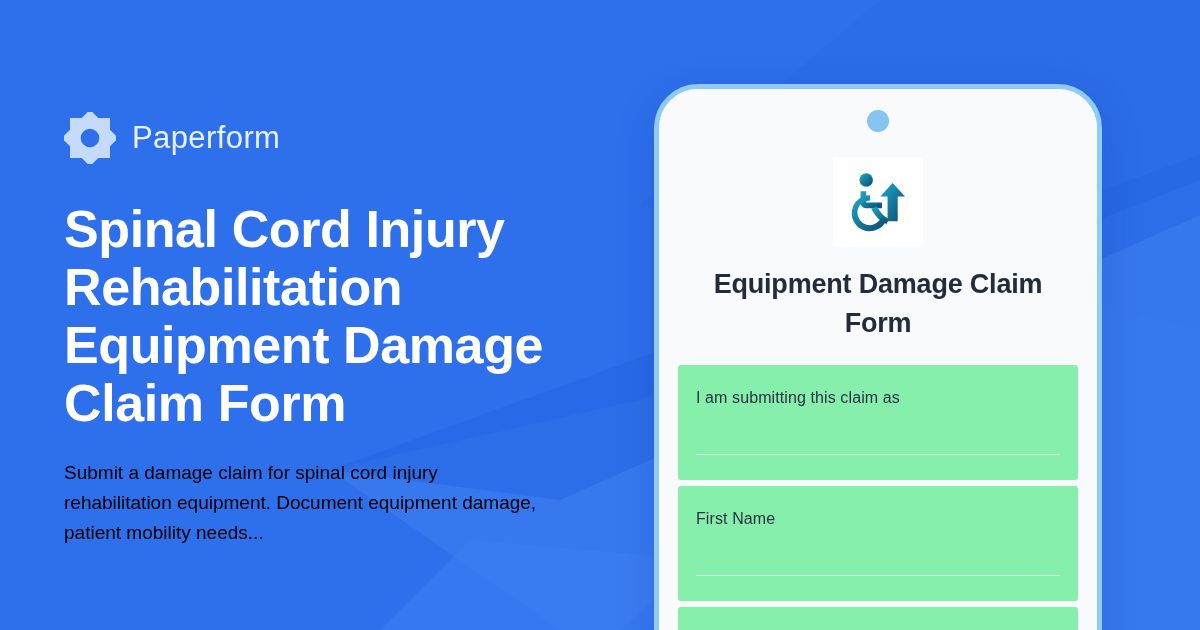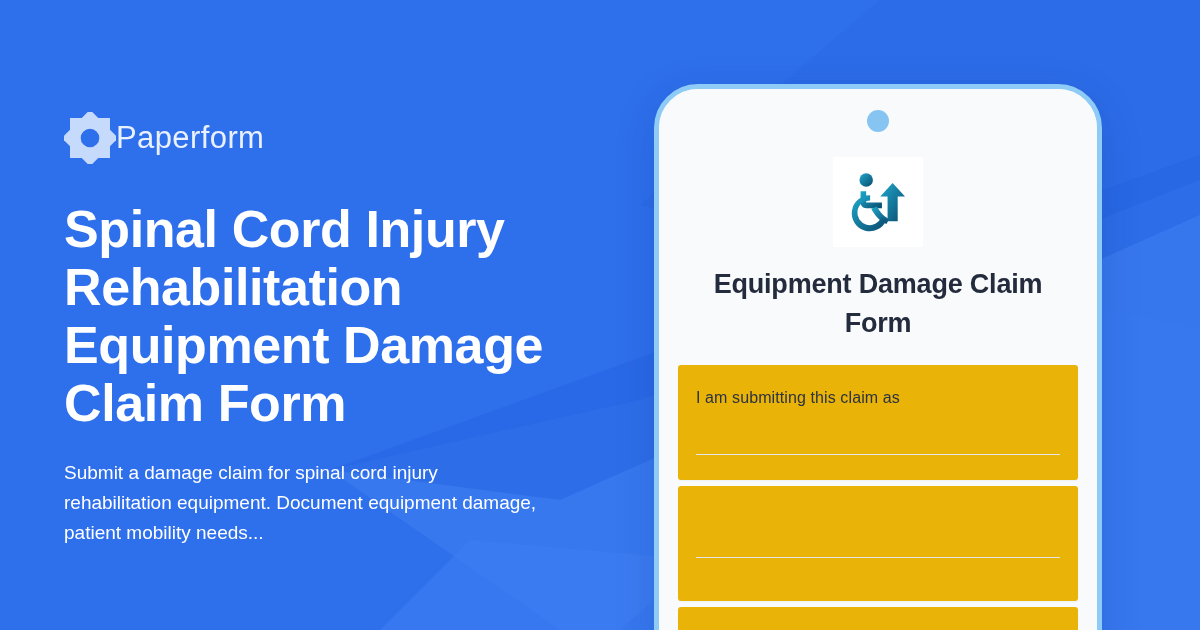--- a/index.html
+++ b/index.html
@@ -30,20 +30,21 @@
     position:absolute;
     left:64px;
     top:112px;
     width:540px;
     z-index:5;
   }
 
   .brand {
     display:flex;
     align-items:center;
+    gap:16px;
     margin-bottom:36px;
   }
   .brand-mark { width:52px; height:52px; flex:0 0 52px; display:block; }
   .brand-name {
     font-size:31px;
     letter-spacing:0.4px;
     color:#EAF1FE;
     font-weight:400;
   }
 
@@ -53,21 +54,21 @@
     font-weight:700;
     color:#FFFFFF;
     letter-spacing:-0.4px;
     margin-bottom:26px;
     max-width:500px;
   }
 
   .subhead {
     font-size:19px;
     line-height:30px;
-    color:#ffffff;
+    color:#000000;
     font-weight:400;
     max-width:480px;
   }
 
   
   .phone {
     position:absolute;
     left:654px;
     top:84px;
     width:448px;
@@ -126,21 +127,21 @@
   .form-fields {
     margin-top:22px;
     width:400px;
     flex:1 1 auto;
     display:flex;
     flex-direction:column;
     gap:6px;
   }
 
   .field-card {
-    background:#eab308;
+    background:#86efac;
     border-radius:3px;
     padding:24px 18px 0 18px;
     height:115px;
     flex:0 0 auto;
     box-shadow:0 1px 2px rgba(20,40,80,0.04);
   }
   .field-label {
     font-size:16px;
     color:#2B3342;
     font-weight:400;
@@ -214,20 +215,21 @@
     <div class="form-title">Equipment Damage Claim Form</div>
 
     <div class="form-fields">
 
       <div class="field-card">
         <div class="field-label">I am submitting this claim as</div>
         <div class="field-underline"></div>
       </div>
 
       <div class="field-card">
+        <div class="field-label">First Name</div>
         <div class="field-underline"></div>
       </div>
 
       <div class="field-card">
         
         
       </div>
 
     </div>
   </div>

